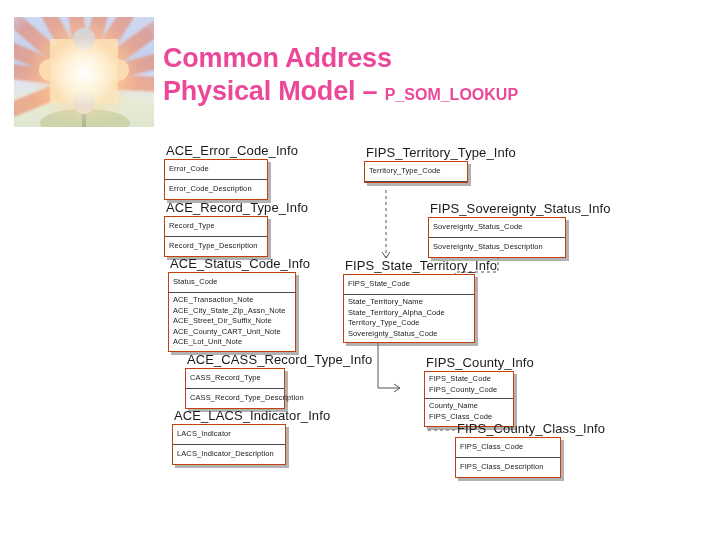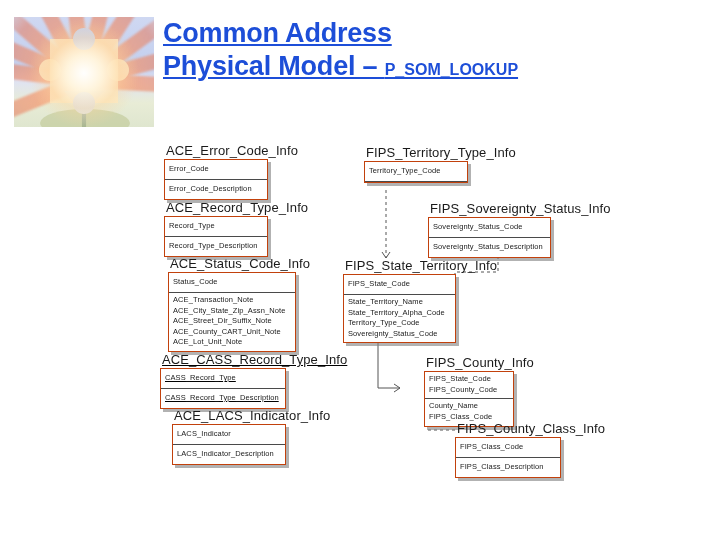--- a/index.html
+++ b/index.html
@@ -51,22 +51,22 @@
     background:rgba(208,216,235,.9);
     clip-path:polygon(0 0,100% 0,66% 100%,34% 100%);
   }
   #deco-image .hill{
     position:absolute;left:26px;bottom:-10px;width:90px;height:28px;border-radius:50%;
     background:rgba(198,206,160,.75);
   }
 
   
   #slide-title{
-    position:absolute;left:163px;top:17px;width:545px;
-    color:#1d4ed8;font-weight:bold;line-height:1.22;text-decoration:underline;
+    position:absolute;left:163px;top:42px;width:545px;
+    color:#ec4899;font-weight:bold;line-height:1.22;
   }
   #slide-title .line1{font-size:27px;letter-spacing:-.2px;display:block;}
   #slide-title .line2{font-size:27px;letter-spacing:-.2px;display:block;white-space:nowrap;}
   #slide-title .model-name{font-size:16px;font-weight:bold;letter-spacing:0;}
 
   
   #er-diagram{position:absolute;left:0;top:0;width:720px;height:540px;}
   #connectors{position:absolute;left:0;top:0;width:720px;height:540px;}
 
   .entity{position:absolute;}
@@ -162,21 +162,21 @@
       <div class="attr-zone">
         <div class="attr">ACE_Transaction_Note</div>
         <div class="attr">ACE_City_State_Zip_Assn_Note</div>
         <div class="attr">ACE_Street_Dir_Suffix_Note</div>
         <div class="attr">ACE_County_CART_Unit_Note</div>
         <div class="attr">ACE_Lot_Unit_Note</div>
       </div>
     </div>
   </div>
 
-  <div class="entity" style="left:160px;top:352px;width:126px;text-decoration:underline;">
+  <div class="entity" style="left:185px;top:352px;width:100px;">
     <div class="ent-title">ACE_CASS_Record_Type_Info</div>
     <div class="ent-body">
       <div class="pk-zone">
         <div class="attr spaced">CASS_Record_Type</div>
       </div>
       <div class="attr-zone">
         <div class="attr spaced">CASS_Record_Type_Description</div>
       </div>
     </div>
   </div>
@@ -195,33 +195,33 @@
 
   <div class="entity" style="left:364px;top:145px;width:104px;">
     <div class="ent-title">FIPS_Territory_Type_Info</div>
     <div class="ent-body">
       <div class="pk-zone">
         <div class="attr spaced">Territory_Type_Code</div>
       </div>
     </div>
   </div>
 
-  <div class="entity" style="left:428px;top:201px;width:123px;">
+  <div class="entity" style="left:428px;top:201px;width:138px;">
     <div class="ent-title">FIPS_Sovereignty_Status_Info</div>
     <div class="ent-body">
       <div class="pk-zone">
         <div class="attr spaced">Sovereignty_Status_Code</div>
       </div>
       <div class="attr-zone">
         <div class="attr spaced">Sovereignty_Status_Description</div>
       </div>
     </div>
   </div>
 
-  <div class="entity" style="left:343px;top:258px;width:113px;">
+  <div class="entity" style="left:343px;top:258px;width:132px;">
     <div class="ent-title">FIPS_State_Territory_Info</div>
     <div class="ent-body">
       <div class="pk-zone">
         <div class="attr spaced">FIPS_State_Code</div>
       </div>
       <div class="attr-zone">
         <div class="attr">State_Territory_Name</div>
         <div class="attr">State_Territory_Alpha_Code</div>
         <div class="attr">Territory_Type_Code</div>
         <div class="attr">Sovereignty_Status_Code</div>

